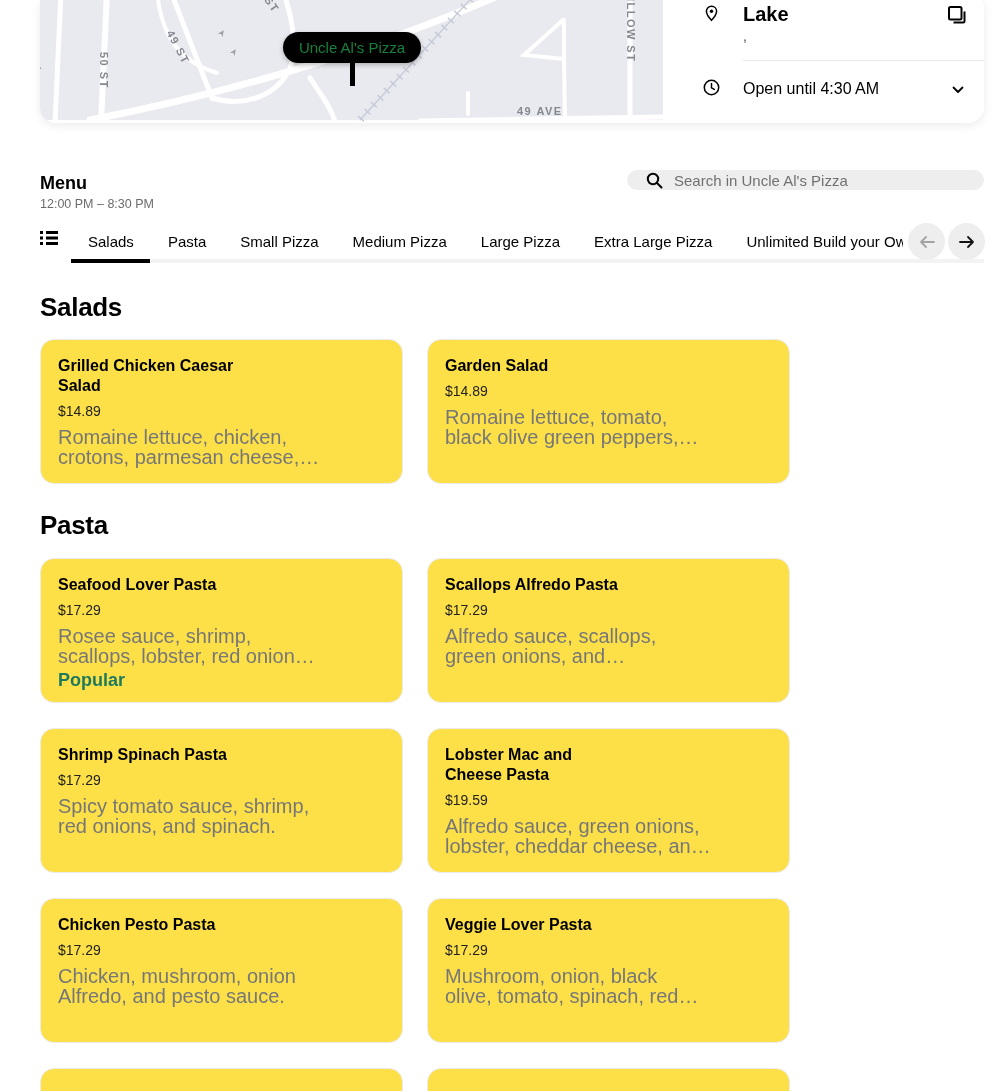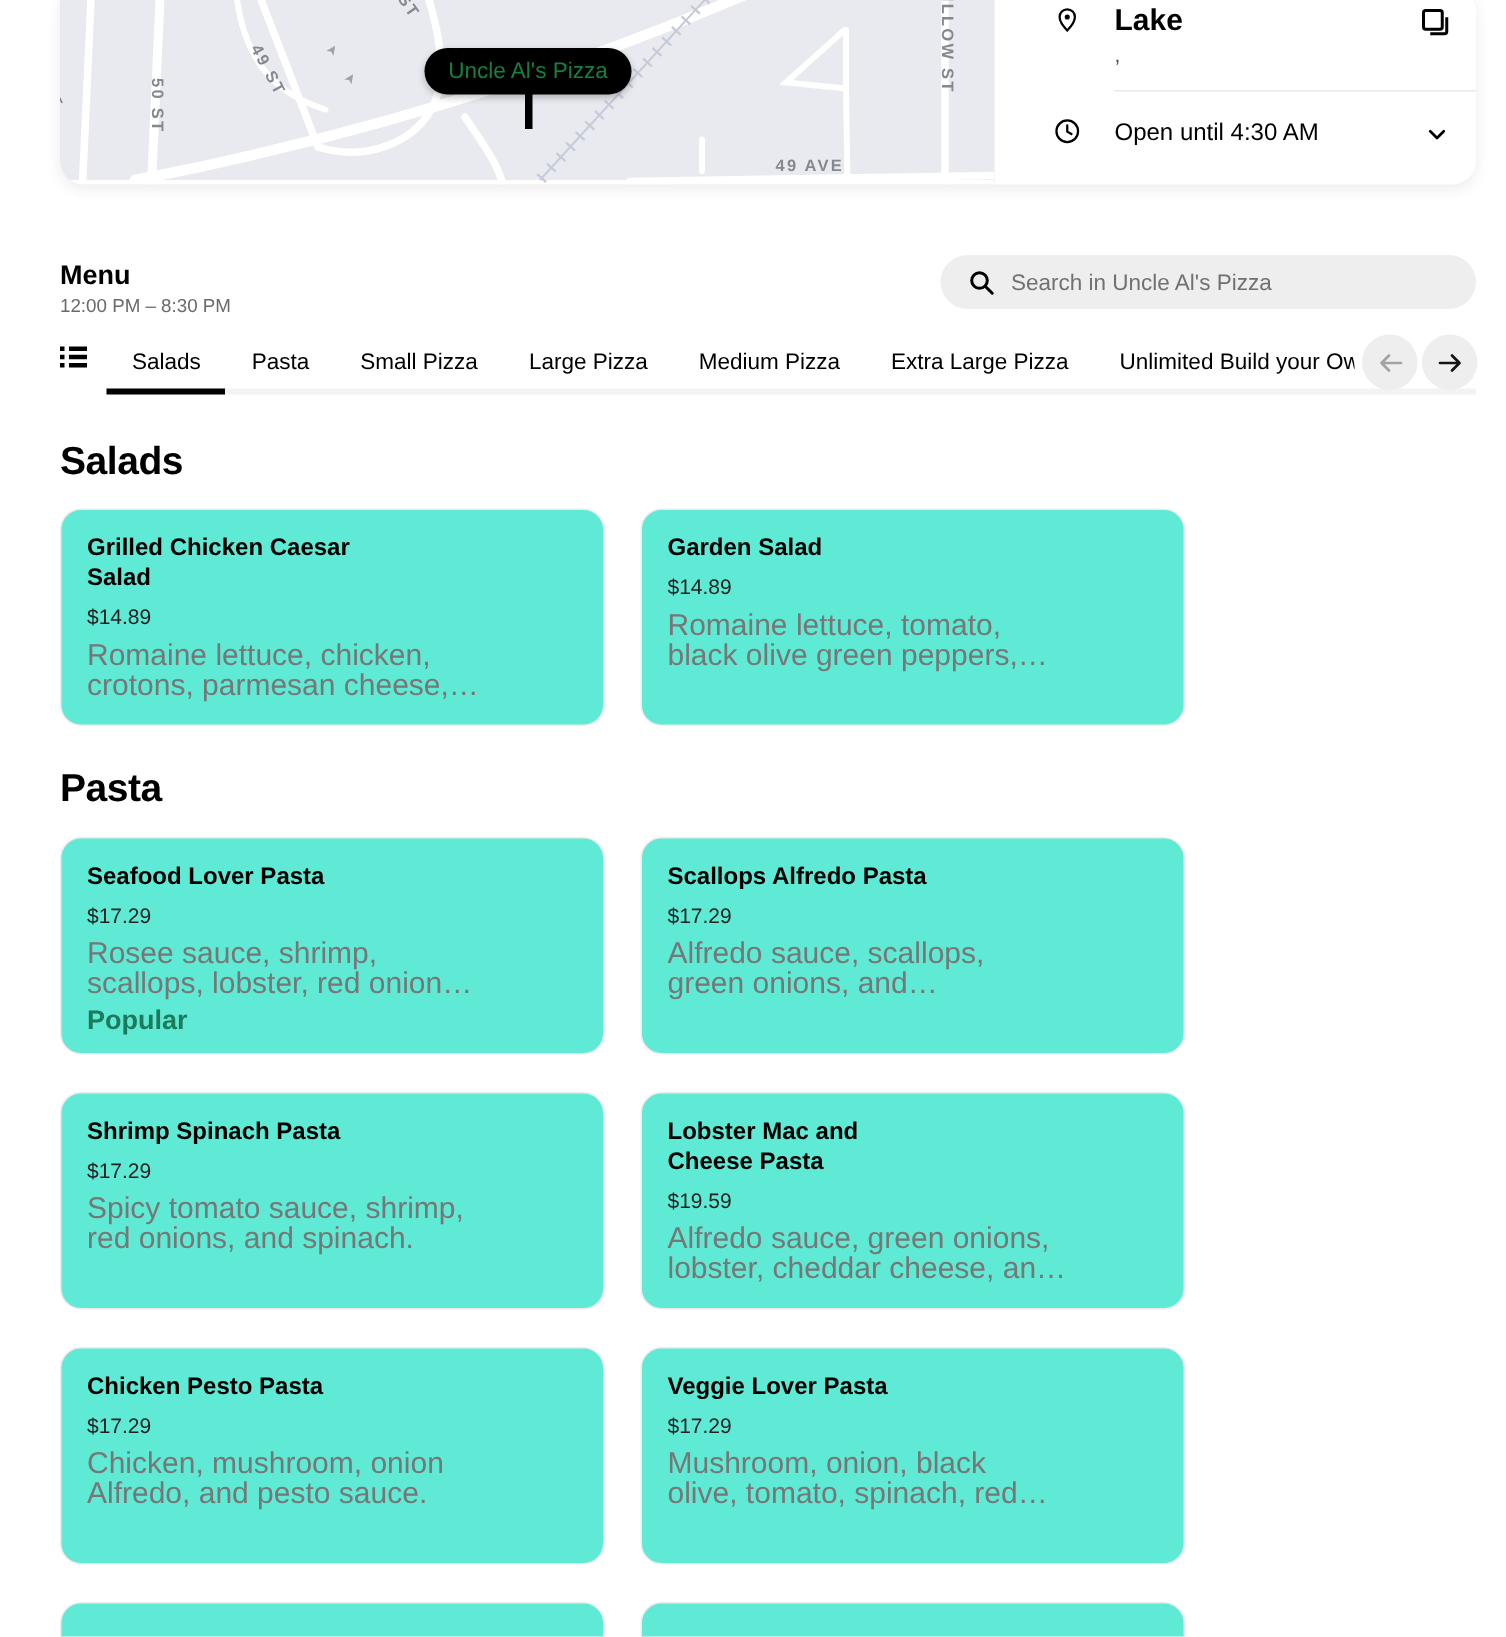--- a/index.html
+++ b/index.html
@@ -26,21 +26,21 @@
   #address-line2{position:absolute;left:80px;top:36px;font-size:14px;color:#4d4d4d;}
   #copy-btn{position:absolute;left:283px;top:12px;width:22px;height:22px;cursor:pointer;}
   #info-divider{position:absolute;left:80px;top:68px;width:241px;height:1px;background:#E9E9E9;}
   #hours-row{position:absolute;left:0;top:78px;width:321px;height:40px;cursor:pointer;padding-left:24px;}
   #hours-text{position:absolute;left:80px;top:10px;font-size:16px;font-weight:500;}
   #hours-chevron{position:absolute;left:287px;top:12px;width:16px;height:16px;}
 
   
   #menu-title{left:40px;top:173px;font-size:18px;font-weight:700;}
   #menu-hours{left:40px;top:197px;font-size:12.5px;color:#6B6B6B;}
-  #search-pill{left:627px;top:170px;width:357px;height:36px;background:#EEEEEE;
+  #search-pill{left:627px;top:170px;width:357px;height:20px;background:#EEEEEE;
     border-radius:18px;display:flex;align-items:center;}
   #search-pill svg{margin-left:19px;flex:0 0 auto;}
   #search-input{border:none;outline:none;background:transparent;margin-left:9px;
     font-size:15px;color:#333;width:280px;font-family:inherit;}
   #search-input::placeholder{color:#717171;}
 
   
   #tabbar{left:0;top:222px;width:1004px;height:45px;}
   #list-icon-btn{position:absolute;left:40px;top:8px;width:18px;height:16px;cursor:pointer;}
   #tabs-viewport{position:absolute;left:71px;top:0;width:832px;height:45px;overflow:hidden;}
@@ -53,21 +53,21 @@
   #tabs-prev{left:908px;}
   #tabs-next{left:948px;}
 
   
   .section-title{font-size:26px;font-weight:700;letter-spacing:-.3px;}
   #salads-title{left:40px;top:292px;}
   #pasta-title{left:40px;top:510px;}
   .cards-grid{display:grid;grid-template-columns:363px 363px;column-gap:24px;row-gap:25px;}
   #salads-grid{left:40px;top:339px;}
   #pasta-grid{left:40px;top:558px;}
-  .card{width:363px;height:145px;box-sizing:border-box;background:#5eead4;
+  .card{width:363px;height:145px;box-sizing:border-box;background:#fde047;
     border:1px solid #EBEBEB;border-radius:14px;padding:16px 17px;overflow:hidden;cursor:pointer;}
   .item-name{font-size:16px;font-weight:700;line-height:20px;margin:0 0 7px;white-space:pre-line;}
   .item-price{font-size:14px;color:#222;line-height:17px;margin:0 0 7px;}
   .item-desc{font-size:20px;color:#777;line-height:20px;white-space:pre-line;}
   .item-tag{display:inline-block;margin-top:4px;font-size:18px;font-weight:700;color:#1E7A5C;}
 </style>
 </head>
 <body>
 
 <div id="top-card" class="abs">
@@ -157,22 +157,22 @@
         <rect x="0" y="12" width="3" height="3"></rect>
           <rect x="6" y="12" width="12" height="3"></rect>
       </g>
     </svg>
   </div>
   <div id="tabs-viewport">
     <div id="tabs-strip">
       <div class="tab">Salads</div>
       <div class="tab">Pasta</div>
       <div class="tab">Small Pizza</div>
+      <div class="tab">Medium Pizza</div>
       <div class="tab">Large Pizza</div>
-      <div class="tab">Medium Pizza</div>
       <div class="tab">Extra Large Pizza</div>
       <div class="tab">Unlimited Build your Own</div>
     </div>
 
   </div>
   <div id="tab-track"></div>
   <div id="tab-active-bar"></div>
   <div id="tabs-prev" class="nav-circle">
     <svg width="18" height="18" viewBox="0 0 18 18">
       <path d="M16 9 H3 M8 4 L3 9 L8 14" fill="none" stroke="#A3A3A3" stroke-width="1.8" stroke-linecap="round" stroke-linejoin="round"></path>

